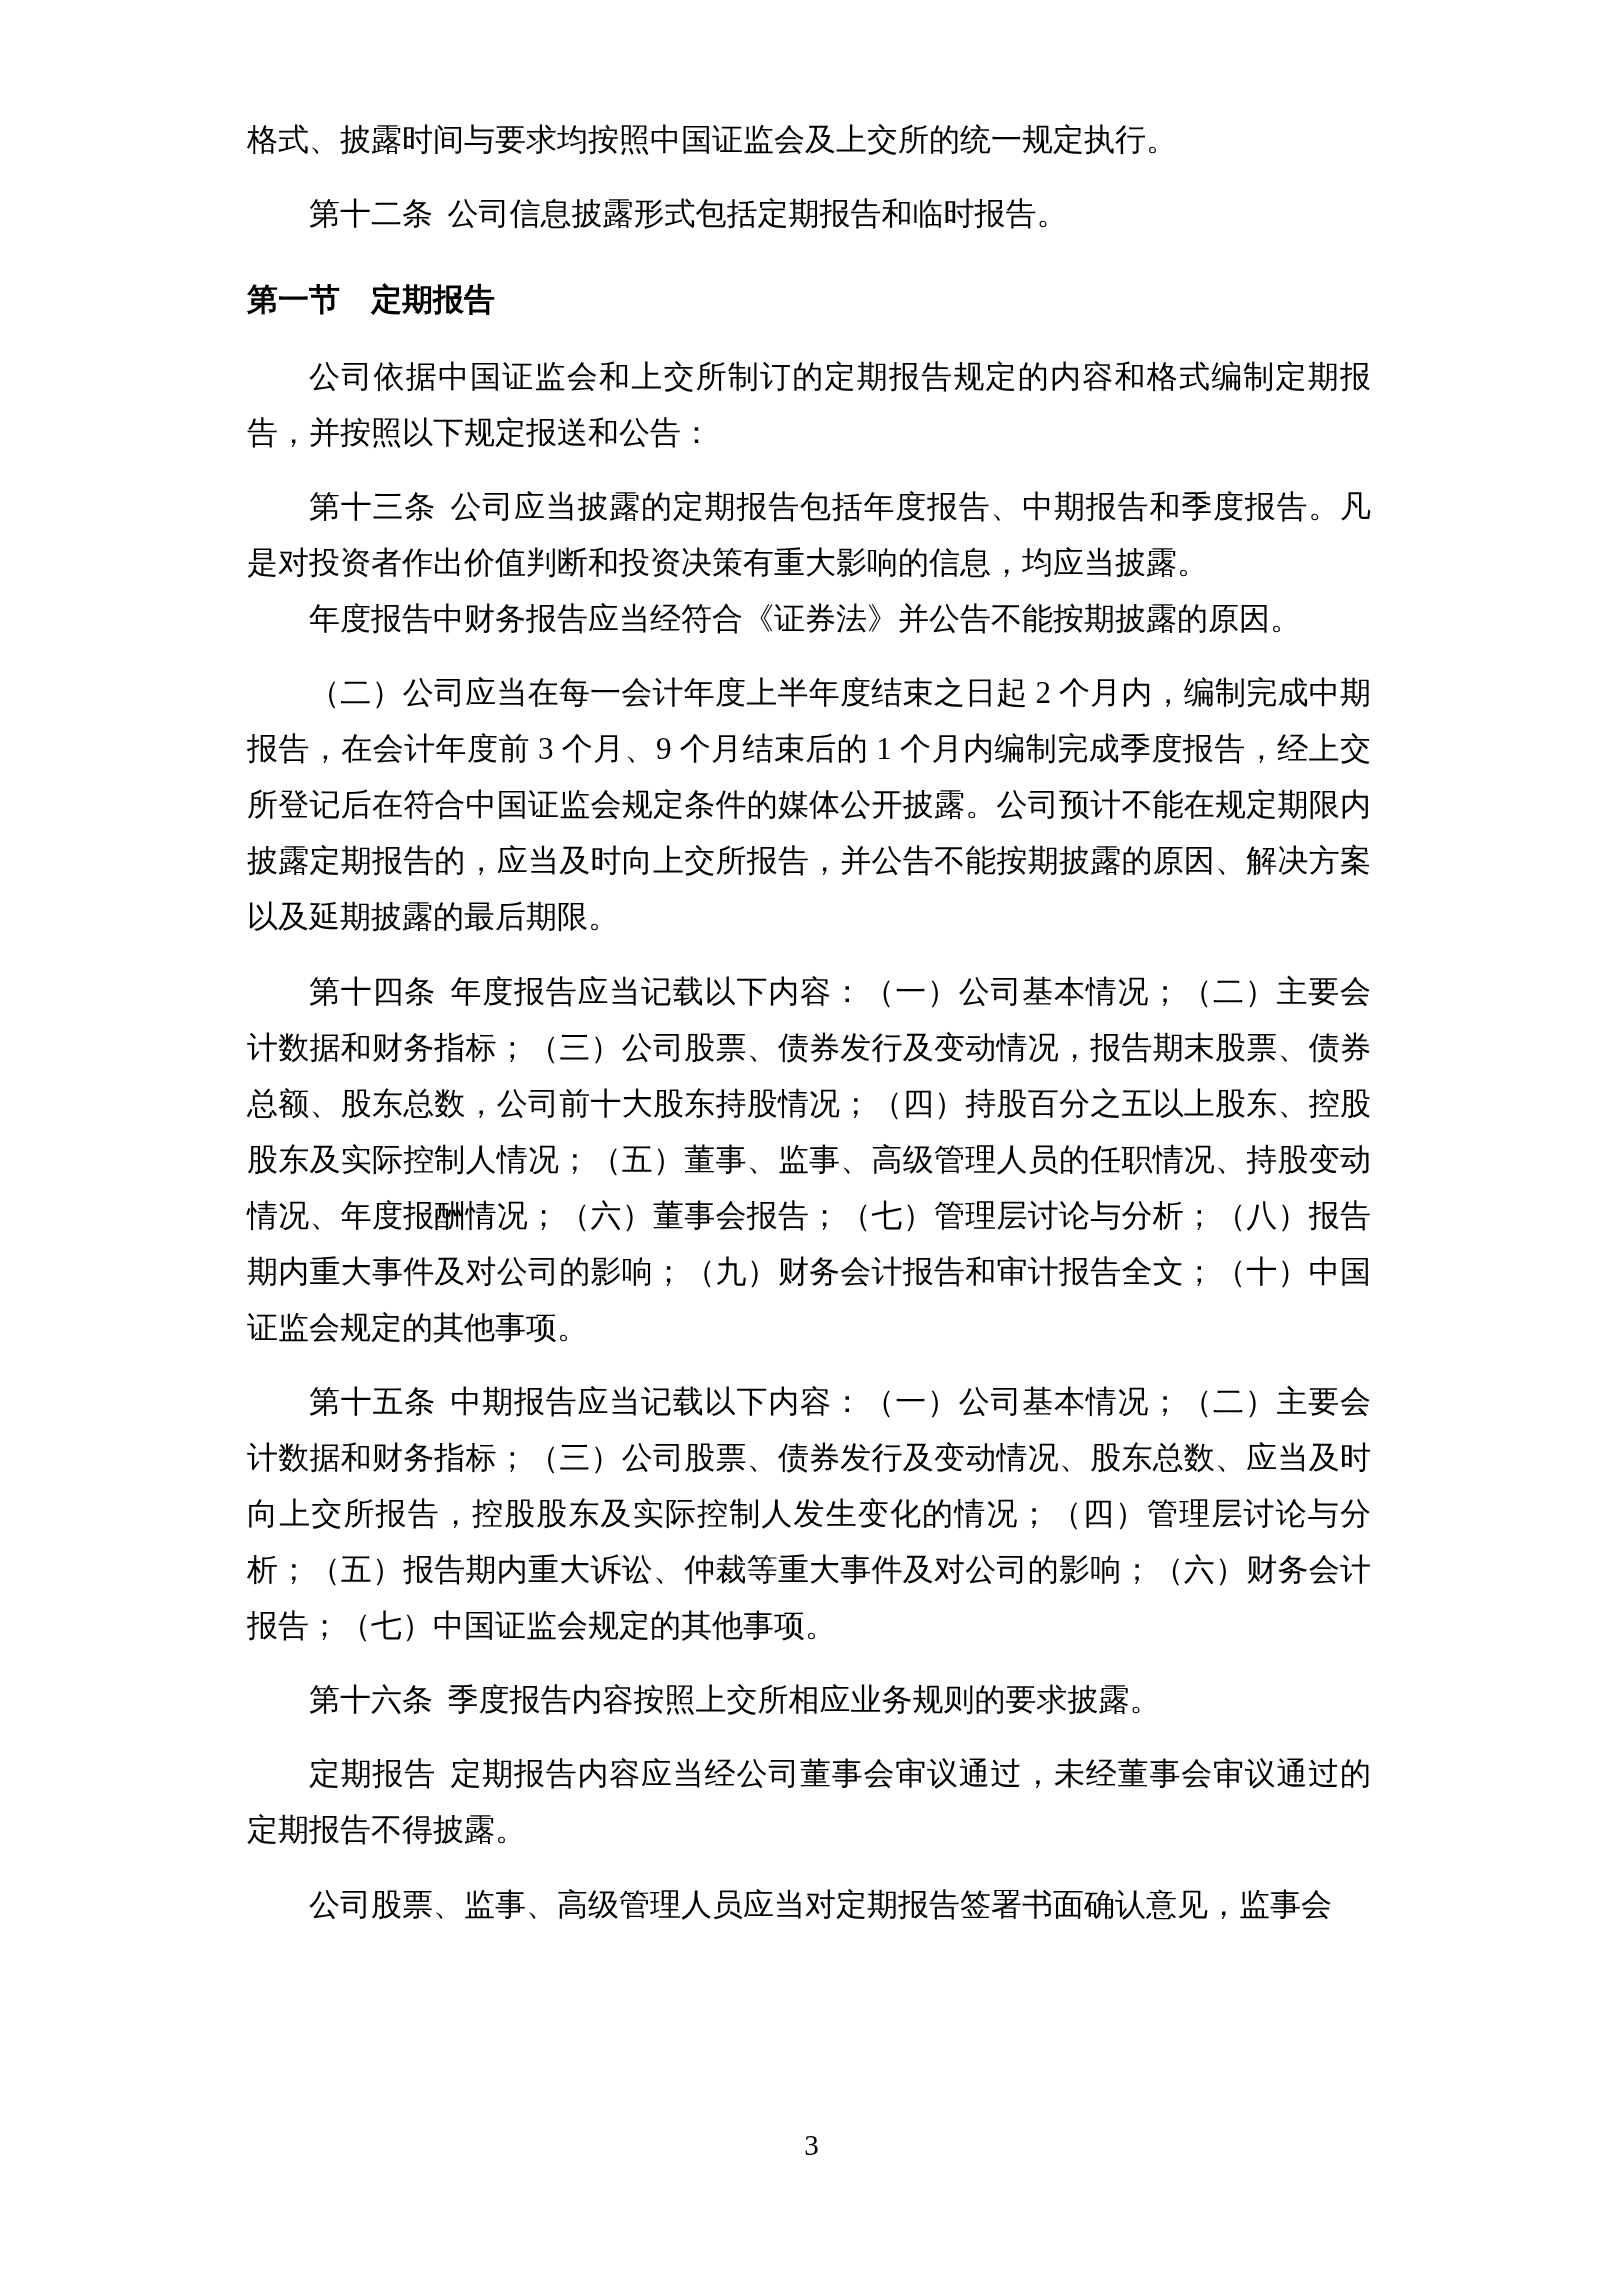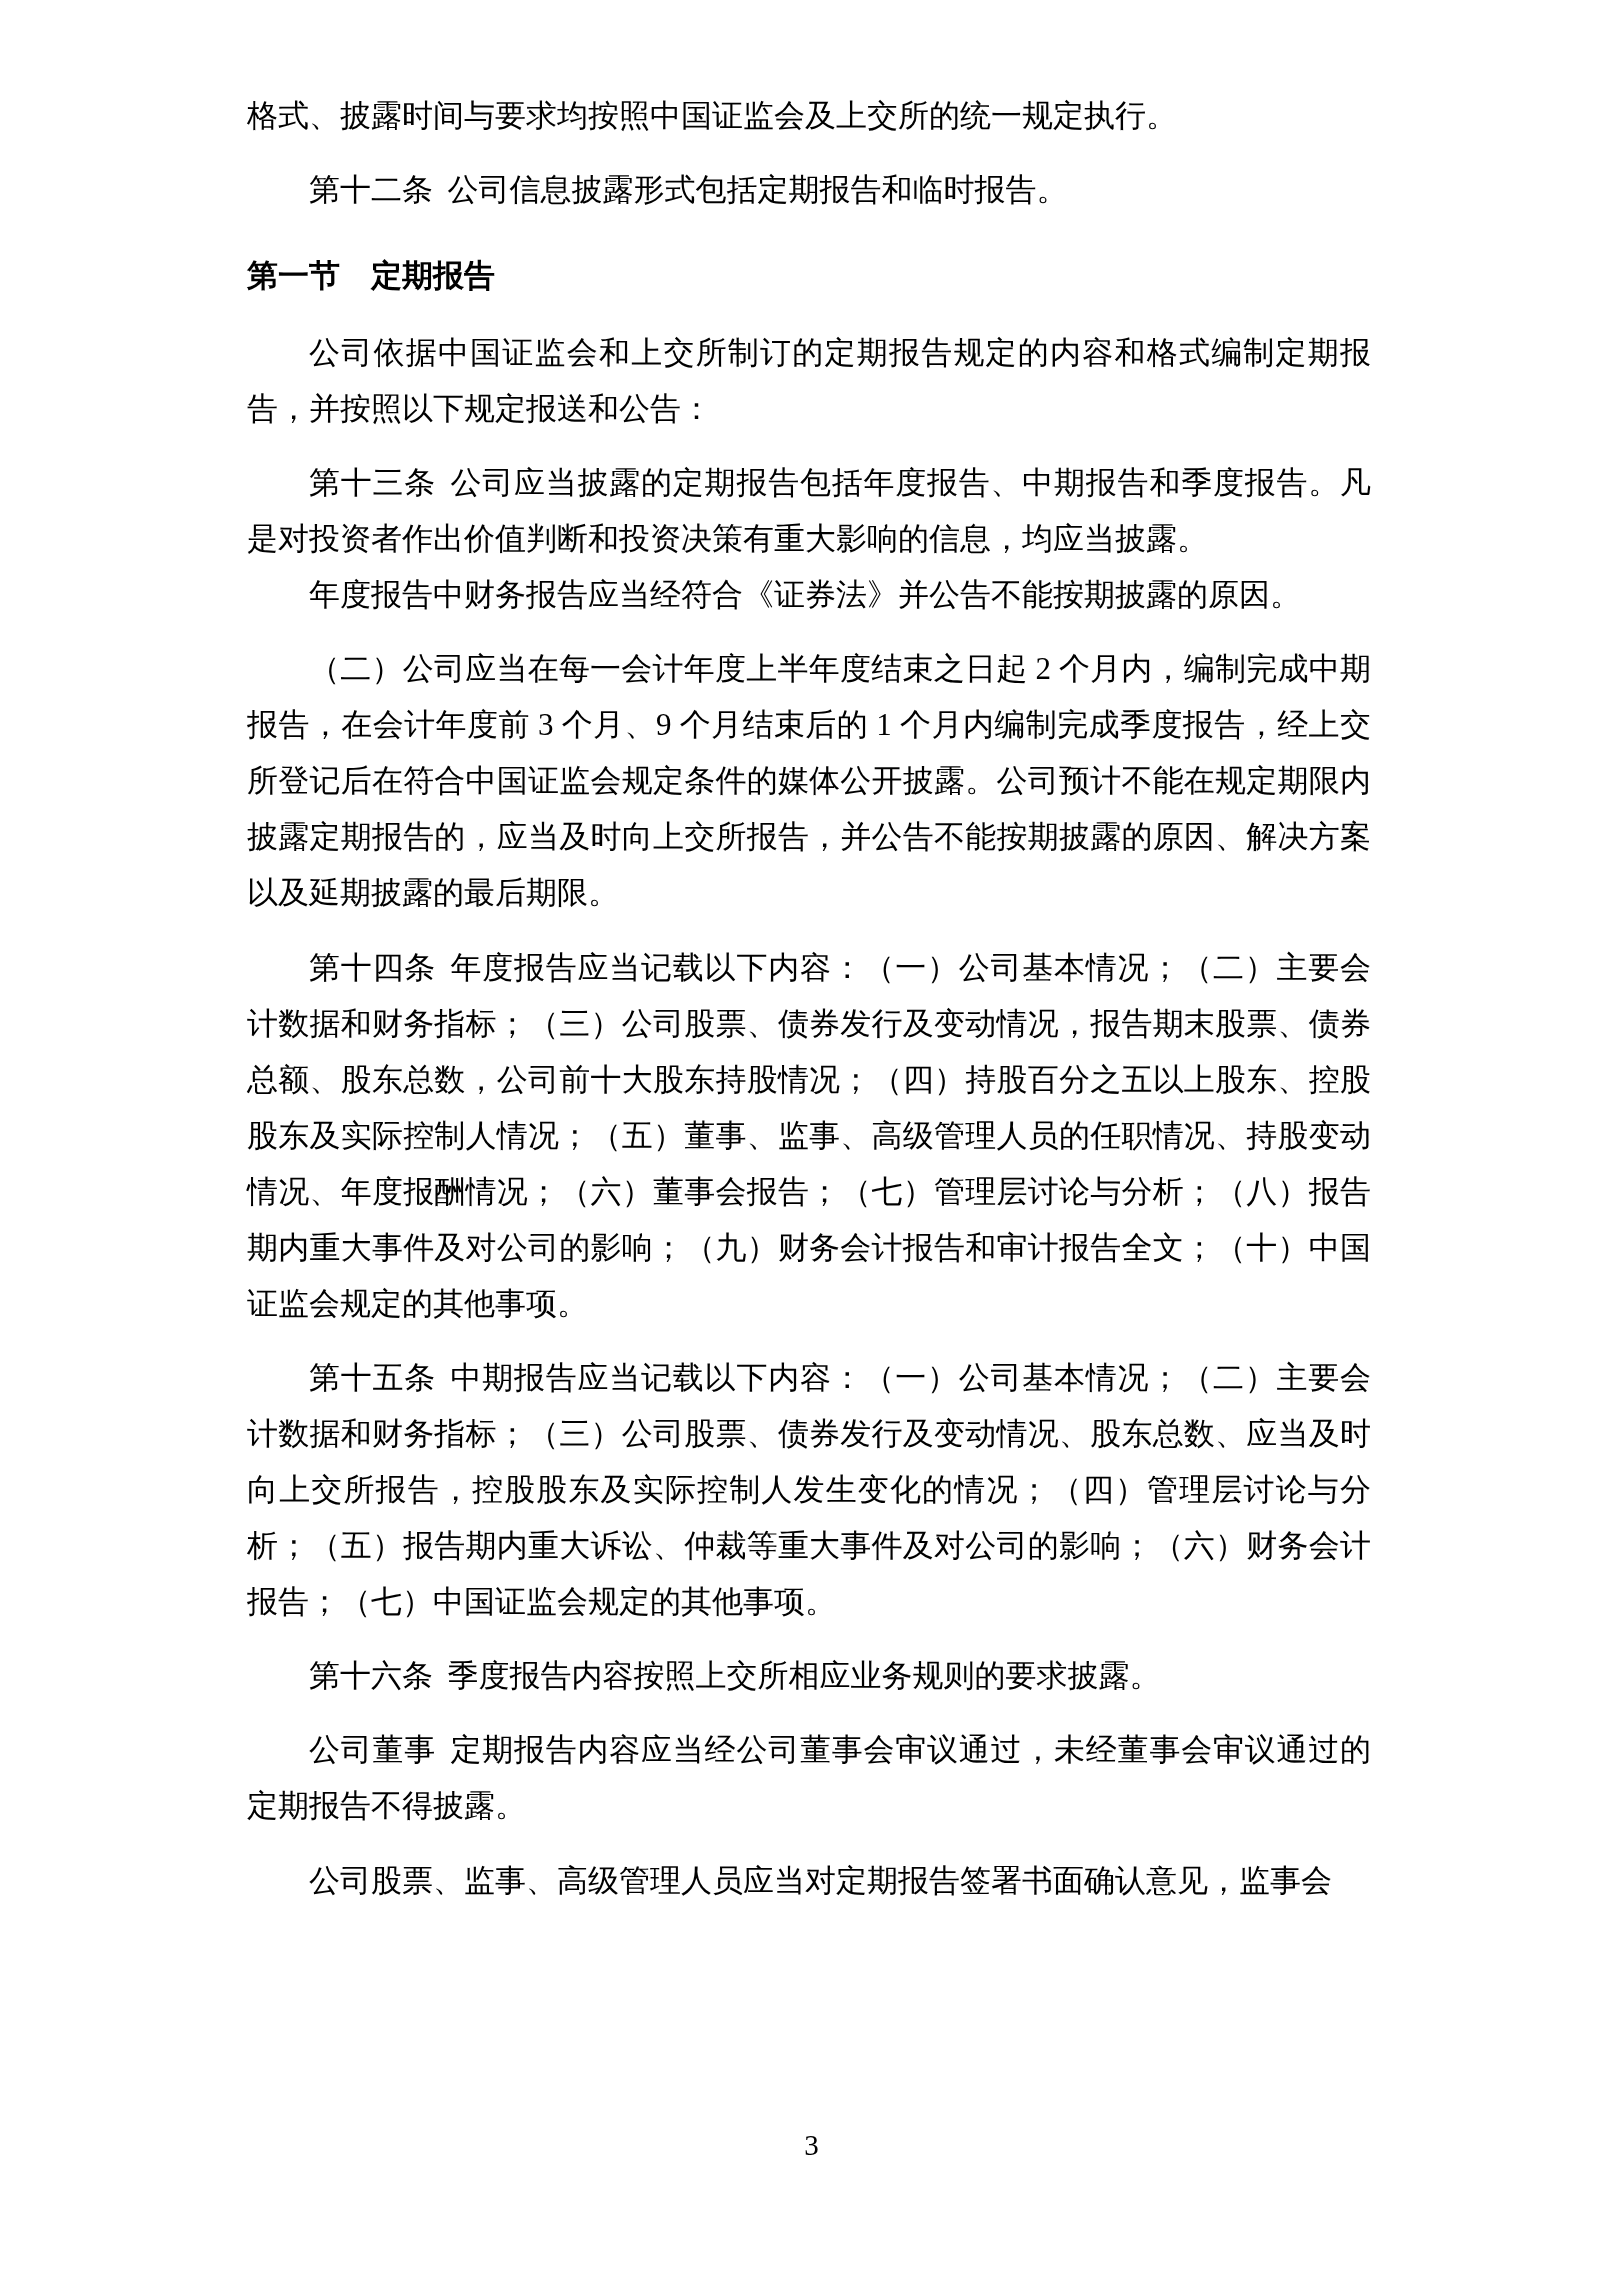--- a/index.html
+++ b/index.html
@@ -9,21 +9,21 @@
     height: 2295px;
     margin: 0 auto;
     background: #ffffff;
     color: #000000;
     font-family: "Liberation Serif", "DejaVu Serif", serif;
     overflow: hidden;
   }
   .content {
     position: absolute;
     top: 0; left: 0; right: 0;
-    padding: 88px 252px 0 247px;
+    padding: 112px 252px 0 247px;
     font-size: 31px;
     line-height: 56px;
     text-align: justify;
   }
   .content p { margin: 18.3px 0 0 0; }
   p.para-continued { margin-top: 0; text-indent: 0; }
   p.para-indent { text-indent: 2em; }
   p.para-tight { margin-top: 0; }
   p.section-heading {
     margin-top: 29.4px;
@@ -64,21 +64,21 @@
     <p class="para-indent para-tight">年度报告中财务报告应当经符合《证券法》并公告不能按期披露的原因。</p>
 
     <p class="para-indent">（二）公司应当在每一会计年度上半年度结束之日起 2 个月内，编制完成中期报告，在会计年度前 3 个月、9 个月结束后的 1 个月内编制完成季度报告，经上交所登记后在符合中国证监会规定条件的媒体公开披露。公司预计不能在规定期限内披露定期报告的，应当及时向上交所报告，并公告不能按期披露的原因、解决方案以及延期披露的最后期限。</p>
 
     <p class="para-indent"><span class="article-label">第十四条</span><span>年度报告应当记载以下内容：（一）公司基本情况；（二）主要会计数据和财务指标；（三）公司股票、债券发行及变动情况，报告期末股票、债券总额、股东总数，公司前十大股东持股情况；（四）持股百分之五以上股东、控股股东及实际控制人情况；（五）董事、监事、高级管理人员的任职情况、持股变动情况、年度报酬情况；（六）董事会报告；（七）管理层讨论与分析；（八）报告期内重大事件及对公司的影响；（九）财务会计报告和审计报告全文；（十）中国证监会规定的其他事项。</span></p>
 
     <p class="para-indent"><span class="article-label">第十五条</span><span>中期报告应当记载以下内容：（一）公司基本情况；（二）主要会计数据和财务指标；（三）公司股票、债券发行及变动情况、股东总数、应当及时向上交所报告，控股股东及实际控制人发生变化的情况；（四）管理层讨论与分析；（五）报告期内重大诉讼、仲裁等重大事件及对公司的影响；（六）财务会计报告；（七）中国证监会规定的其他事项。</span></p>
 
     <p class="para-indent"><span class="article-label">第十六条</span><span>季度报告内容按照上交所相应业务规则的要求披露。</span></p>
 
-    <p class="para-indent"><span class="article-label">公司董事</span><span>定期报告内容应当经公司董事会审议通过，未经董事会审议通过的定期报告不得披露。</span></p>
+    <p class="para-indent"><span class="article-label">定期报告</span><span>定期报告内容应当经公司董事会审议通过，未经董事会审议通过的定期报告不得披露。</span></p>
 
     <p class="para-indent">公司股票、监事、高级管理人员应当对定期报告签署书面确认意见，监事会</p>
 
   </div>
 
   <div class="page-footer">3</div>
 </div>
 
 
 </body></html>

